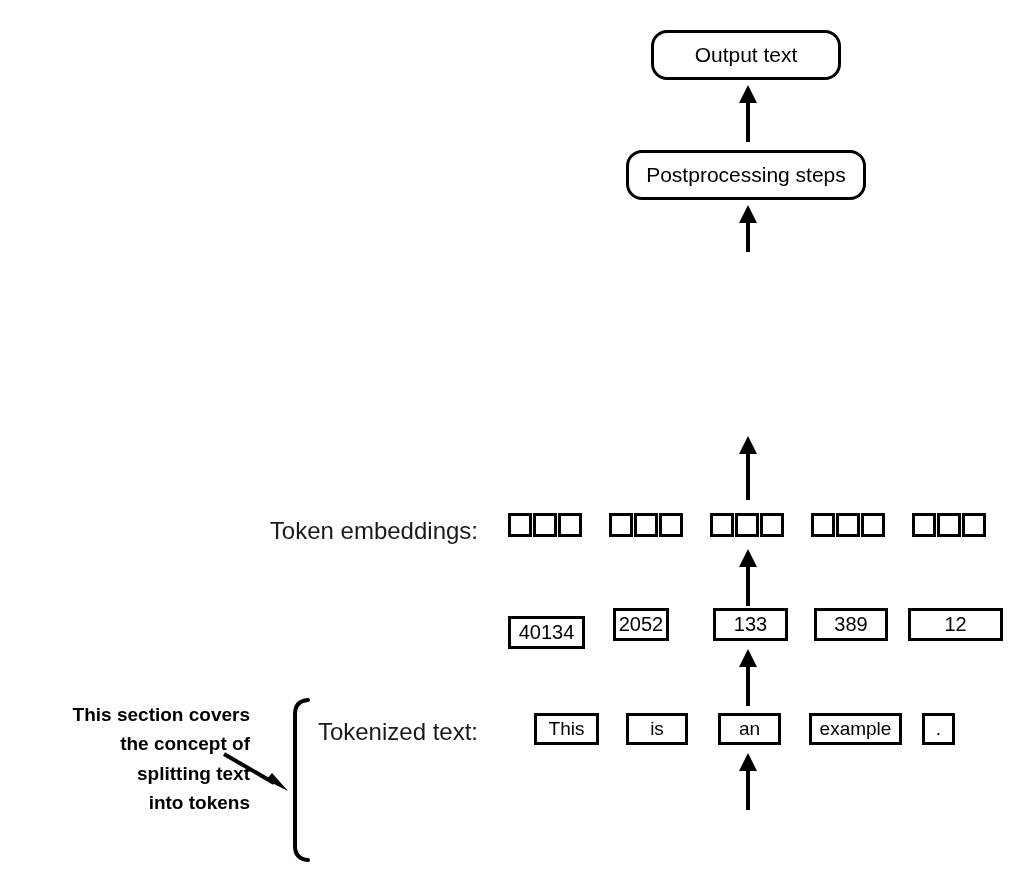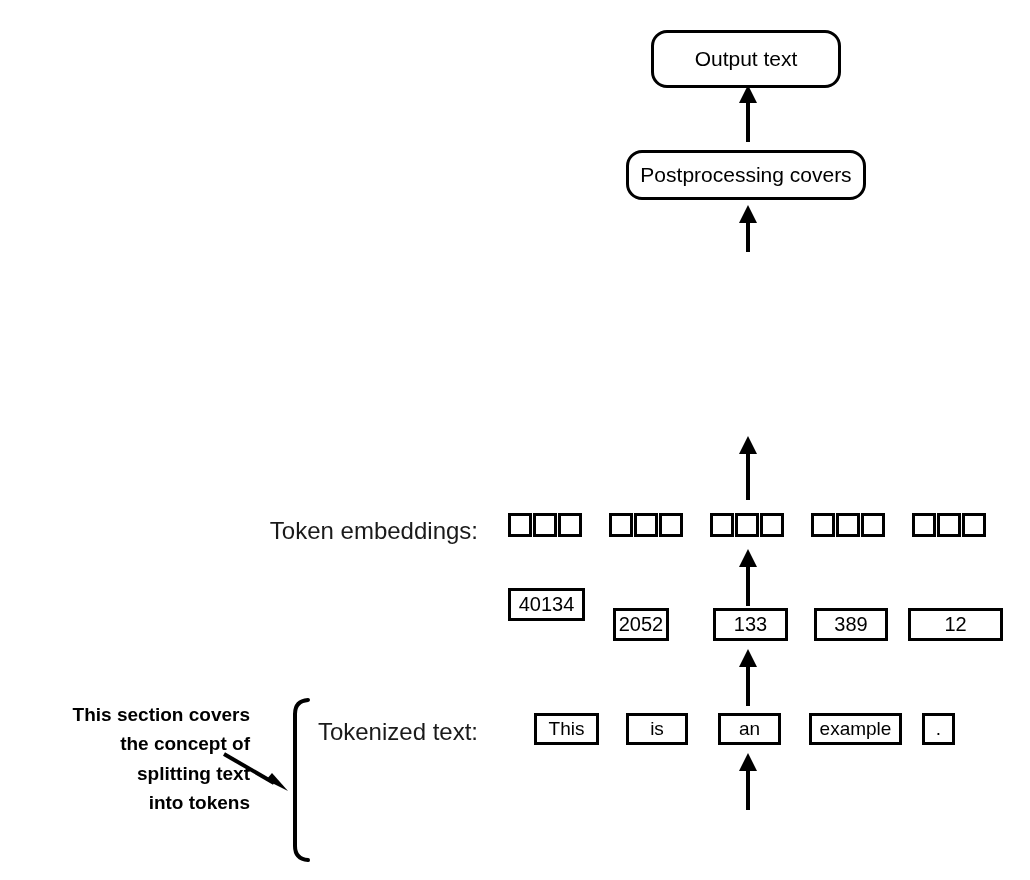--- a/index.html
+++ b/index.html
@@ -97,31 +97,31 @@
     white-space: pre-line;
   }
 
   svg { display: block; overflow: visible; }
 </style>
 </head>
 <body>
 
 <div id="canvas" style="background: rgb(255, 255, 255);">
 
-  <div class="pill abs" style="left:651px; top:30px; width:190px; height:58px;">
+  <div class="pill abs" style="left:651px; top:30px; width:190px; height:50px;">
     <span>Output text</span>
   </div>
 
   <svg class="abs" style="left:728px; top:84px;" width="40" height="58">
     <line x1="20" y1="58" x2="20" y2="16" stroke="#000" stroke-width="4"></line>
     <polygon points="20,1 11,19 29,19" fill="#000"></polygon>
   </svg>
 
   <div class="pill abs" style="left:626px; top:150px; width:240px; height:50px;">
-    <span>Postprocessing covers</span>
+    <span>Postprocessing steps</span>
   </div>
 
   <svg class="abs" style="left:728px; top:204px;" width="40" height="48">
     <line x1="20" y1="48" x2="20" y2="16" stroke="#000" stroke-width="4"></line>
     <polygon points="20,1 11,19 29,19" fill="#000"></polygon>
   </svg>
 
 
   <svg class="abs" style="left:728px; top:435px;" width="40" height="65">
     <line x1="20" y1="65" x2="20" y2="16" stroke="#000" stroke-width="4"></line>
@@ -165,21 +165,21 @@
       <div class="embsq"></div>
     </div>
   </div>
 
   <svg class="abs" style="left:728px; top:548px;" width="40" height="58">
     <line x1="20" y1="58" x2="20" y2="16" stroke="#000" stroke-width="4"></line>
     <polygon points="20,1 11,19 29,19" fill="#000"></polygon>
   </svg>
 
 
-  <div class="rect id abs" style="left:508px; top:588px; width:77px;">
+  <div class="rect id abs" style="left:508px; top:616px; width:77px;">
     <span>40134</span>
   </div>
   <div class="rect id abs" style="left:613px; top:608px; width:56px;">
     <span>2052</span>
   </div>
   <div class="rect id abs" style="left:713px; top:608px; width:75px;">
     <span>133</span>
   </div>
   <div class="rect id abs" style="left:814px; top:608px; width:74px;">
     <span>389</span>

